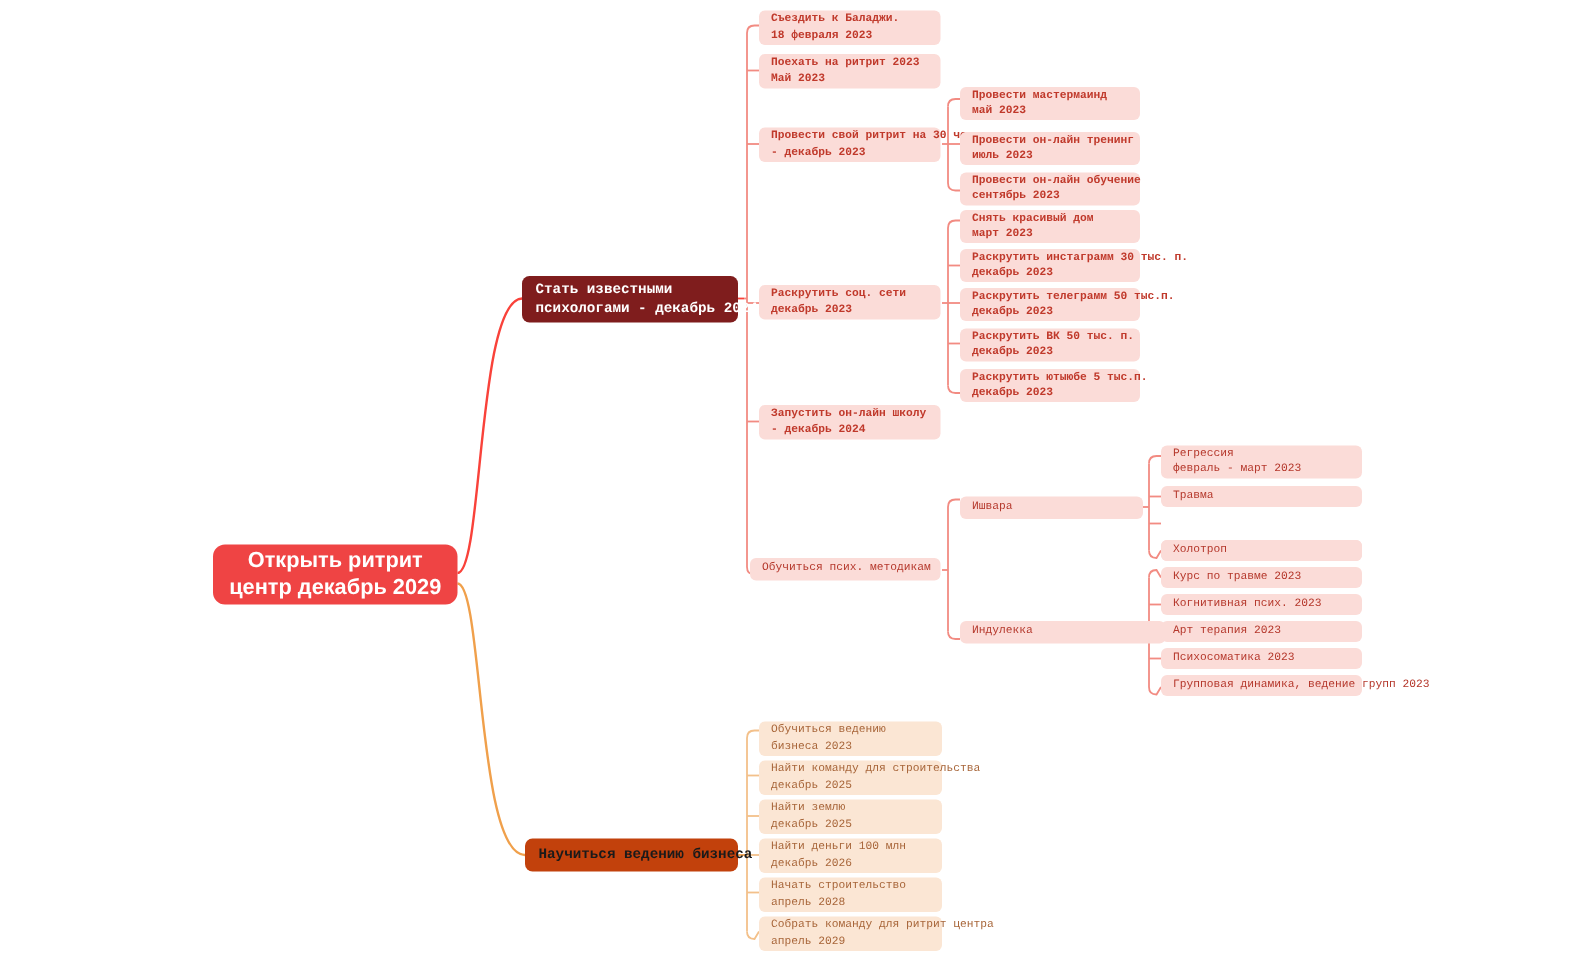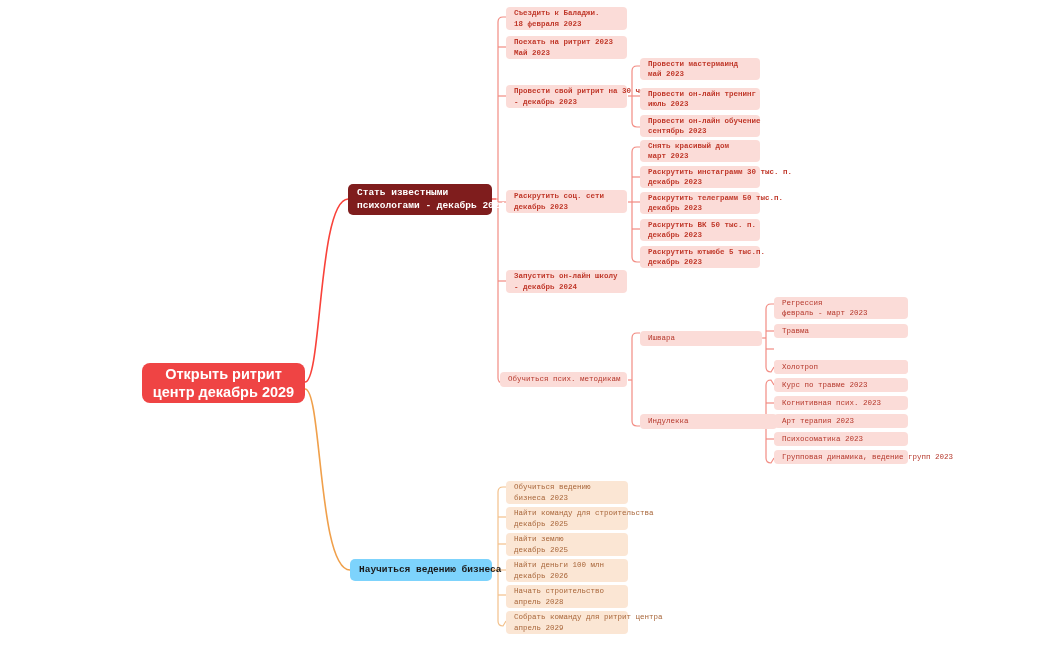--- a/index.html
+++ b/index.html
@@ -20,21 +20,21 @@
     font-size:14.5px;font-weight:700;line-height:18px;text-align:center;
   }
   .root .l{white-space:nowrap;}
 
   
   .b1{
     border-radius:5px;display:flex;flex-direction:column;justify-content:center;
     padding:4px 9px;font-size:9.5px;font-weight:700;line-height:12.5px;
   }
   .b1.red{background:#7f1d1d;color:#ffffff;}
-  .b1.orange{background:#7dd3fc;color:#1a1a1a;}
+  .b1.orange{background:#c2410c;color:#1a1a1a;}
 
   
   .pink{
     background:#fbdcd8;border-radius:4px;color:#c0392b;
     padding:4px 8px;display:flex;flex-direction:column;justify-content:center;
     font-size:7.5px;font-weight:700;line-height:10.5px;
   }
   .pink.soft{background:#fbdcd8;color:#b5382c;font-weight:400;}
 
   

